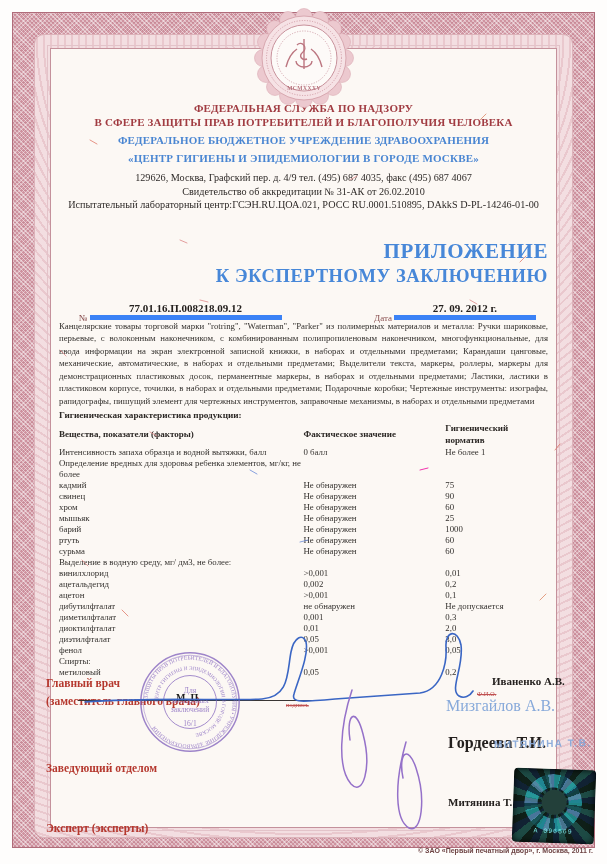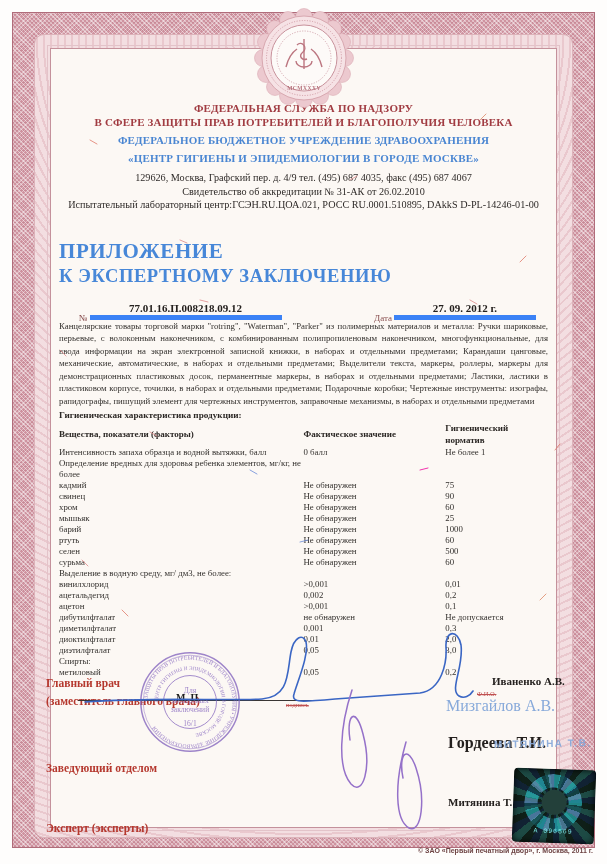--- a/index.html
+++ b/index.html
@@ -24,21 +24,21 @@
     border:1px solid #c4919b;outline:1px solid #e3c3c9;outline-offset:2px;
     padding:52px 8px 0 8px;box-sizing:border-box;}
 
   
   .hdr{text-align:center;}
   .hdr .agency{color:#a13c42;font-weight:bold;font-size:11px;line-height:14px;letter-spacing:.2px;}
   .hdr .org{color:#4a86d2;font-weight:bold;font-size:11px;line-height:18px;margin-top:2px;letter-spacing:.2px;}
   .hdr .addr{color:#2e2a28;font-size:10.2px;line-height:13.5px;margin-top:4px;}
 
   
-  .title{text-align:left;margin-top:26px;color:#4787d8;font-weight:bold;letter-spacing:.6px;}
+  .title{text-align:right;margin-top:26px;color:#4787d8;font-weight:bold;letter-spacing:.6px;}
   .title .t1{font-size:21px;line-height:26px;}
   .title .t2{font-size:18.5px;line-height:24px;}
 
   
   .numrow{display:flex;margin-top:14px;padding:0 12px 0 20px;justify-content:space-between;}
   .numgrp{display:flex;align-items:flex-end;}
   .numlbl{color:#8a5050;font-size:9px;position:relative;top:3px;margin-right:2px;}
   .numval{border-bottom:5px solid #3b82f6;font-weight:bold;font-size:11px;color:#24201e;
           text-align:center;padding:0 6px 1px 6px;}
   .numval.n1{min-width:180px;}
@@ -177,25 +177,20 @@
             <td>Не обнаружен</td>
             <td>1000</td>
           </tr>
 
           <tr>
             <td>ртуть</td>
             <td>Не обнаружен</td>
             <td>60</td>
           </tr>
 
-          <tr>
-            <td>селен</td>
-            <td>Не обнаружен</td>
-            <td>500</td>
-          </tr>
 
           <tr>
             <td>сурьма</td>
             <td>Не обнаружен</td>
             <td>60</td>
           </tr>
 
           <tr>
             <td>Выделение в водную среду, мг/ дм3, не более:</td>
             <td></td>
@@ -237,20 +232,25 @@
             <td>0,01</td>
             <td>2,0</td>
           </tr>
 
           <tr>
             <td>диэтилфталат</td>
             <td>0,05</td>
             <td>3,0</td>
           </tr>
 
+          <tr>
+            <td>фенол</td>
+            <td>&gt;0,001</td>
+            <td>0,05</td>
+          </tr>
 
           <tr>
             <td>Спирты:</td>
             <td></td>
             <td></td>
           </tr>
 
           <tr>
             <td>метиловый</td>
             <td>0,05</td>

